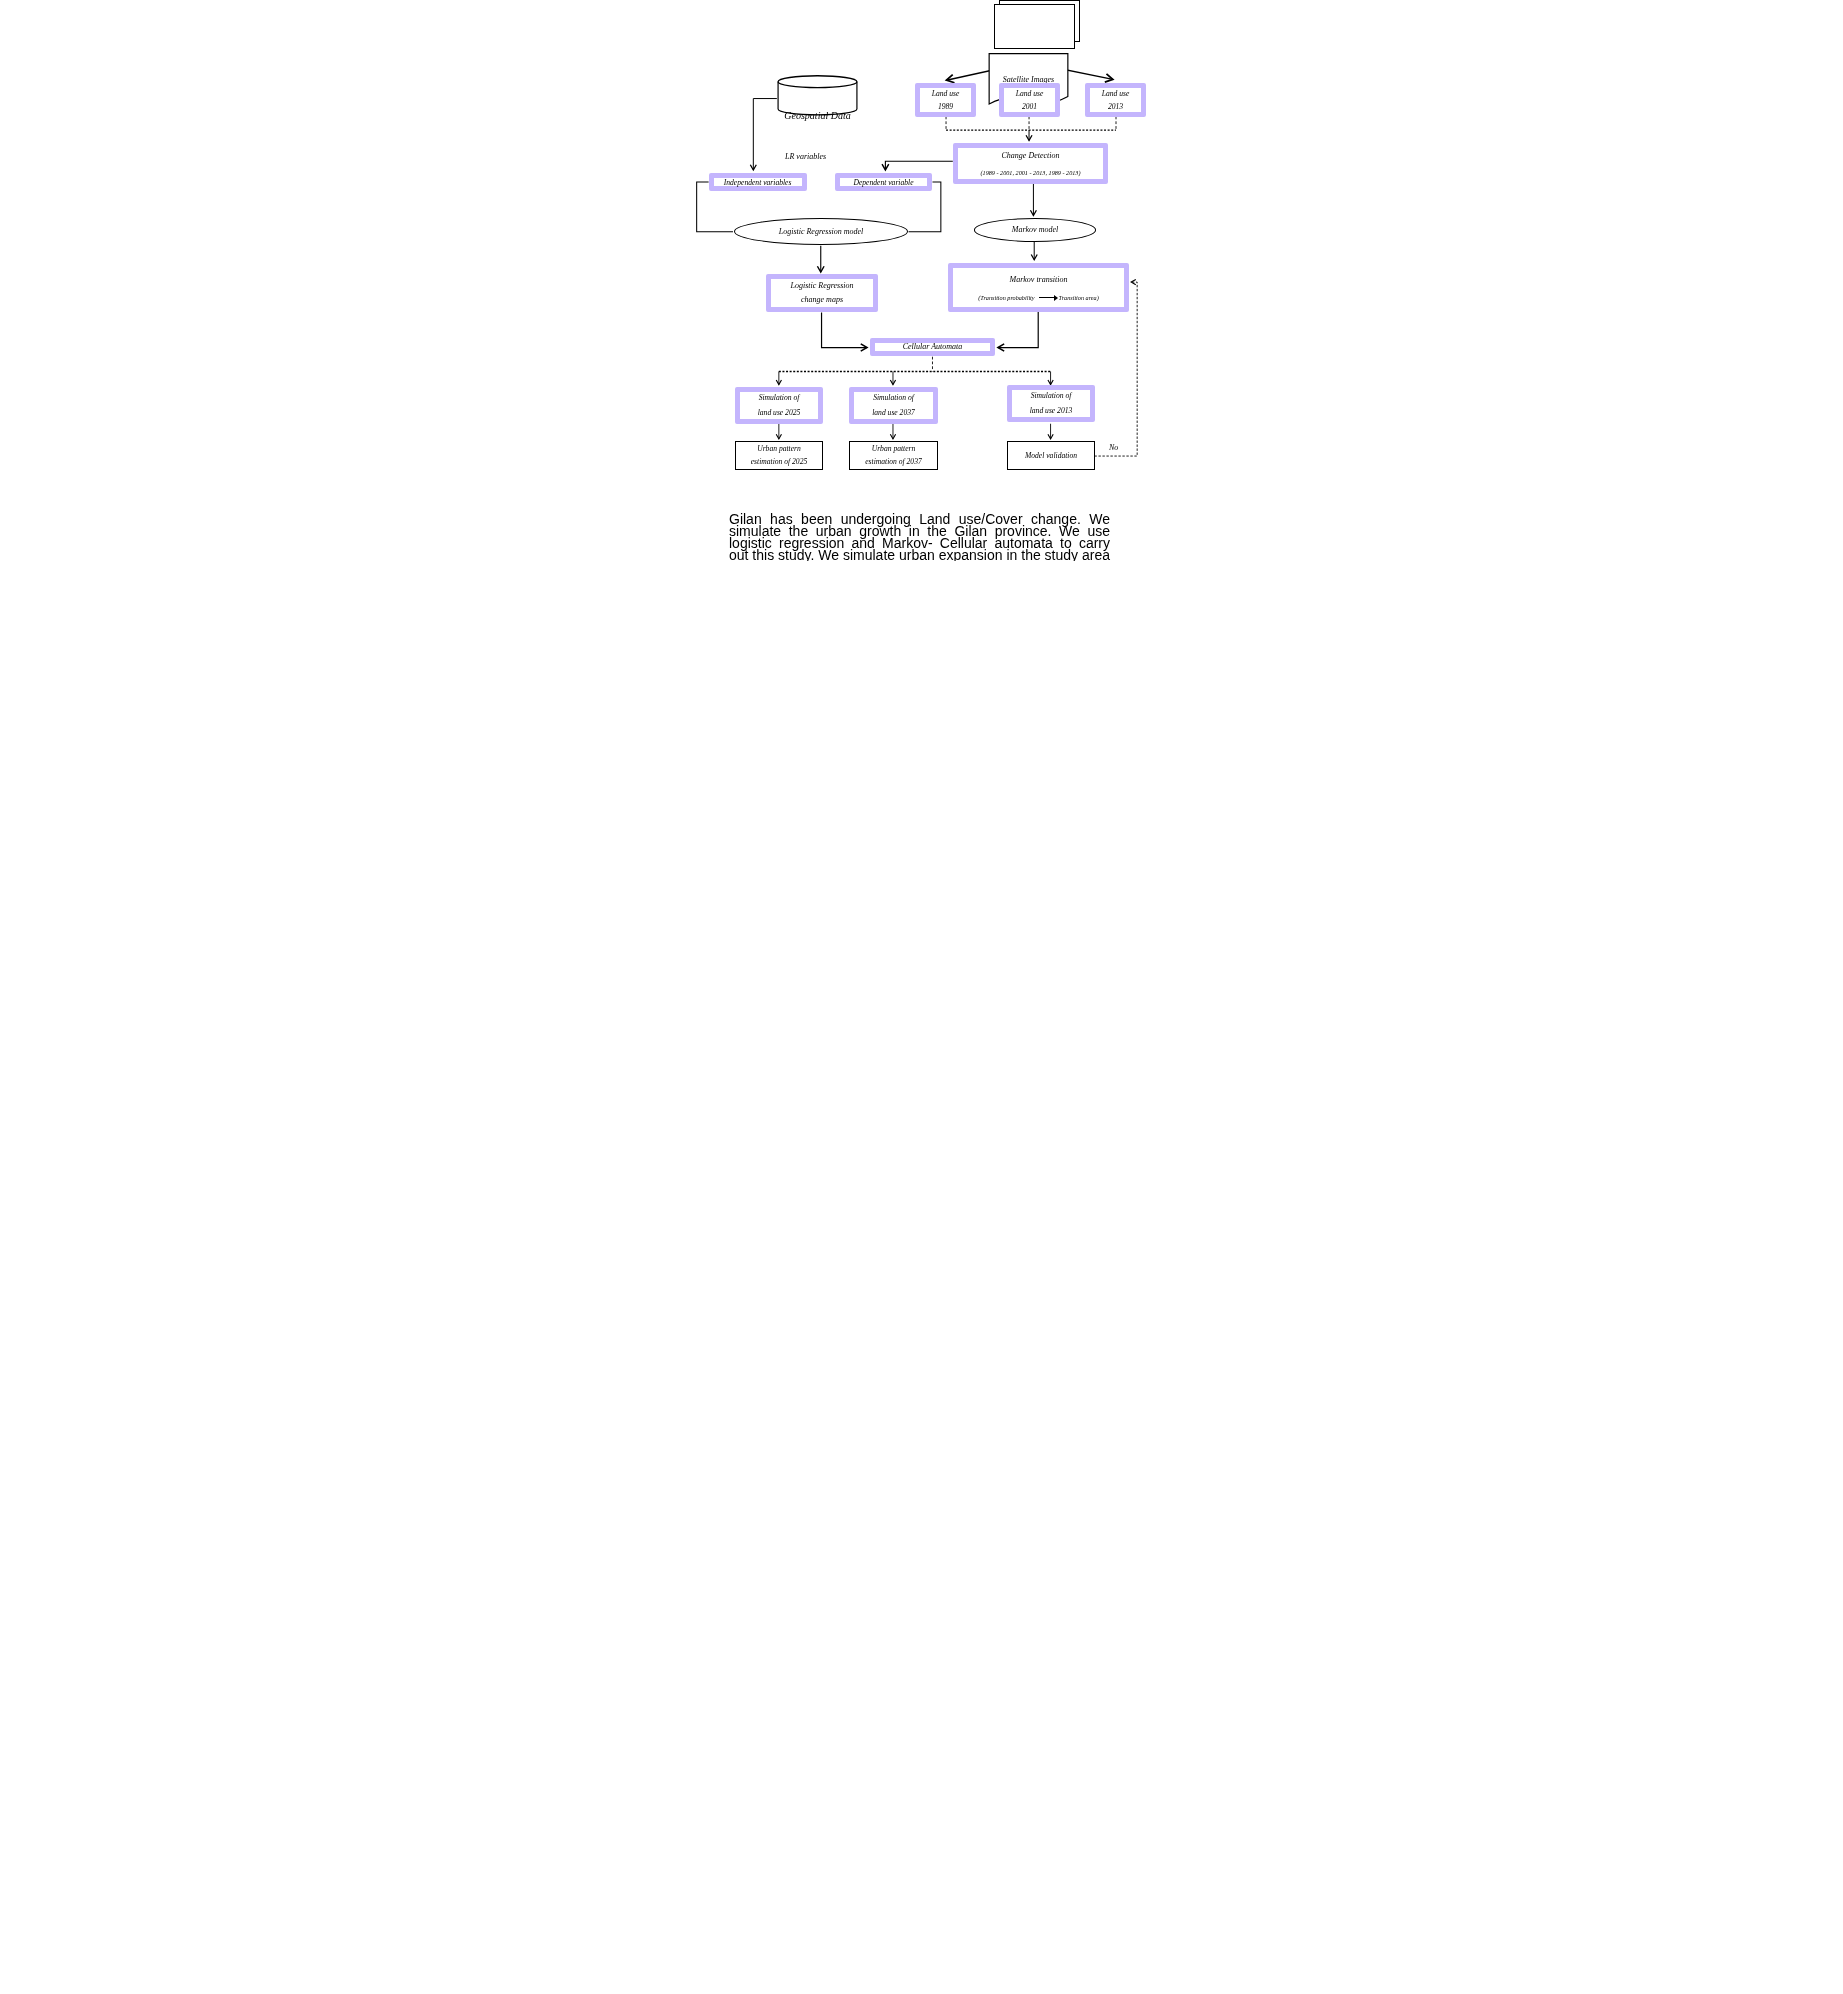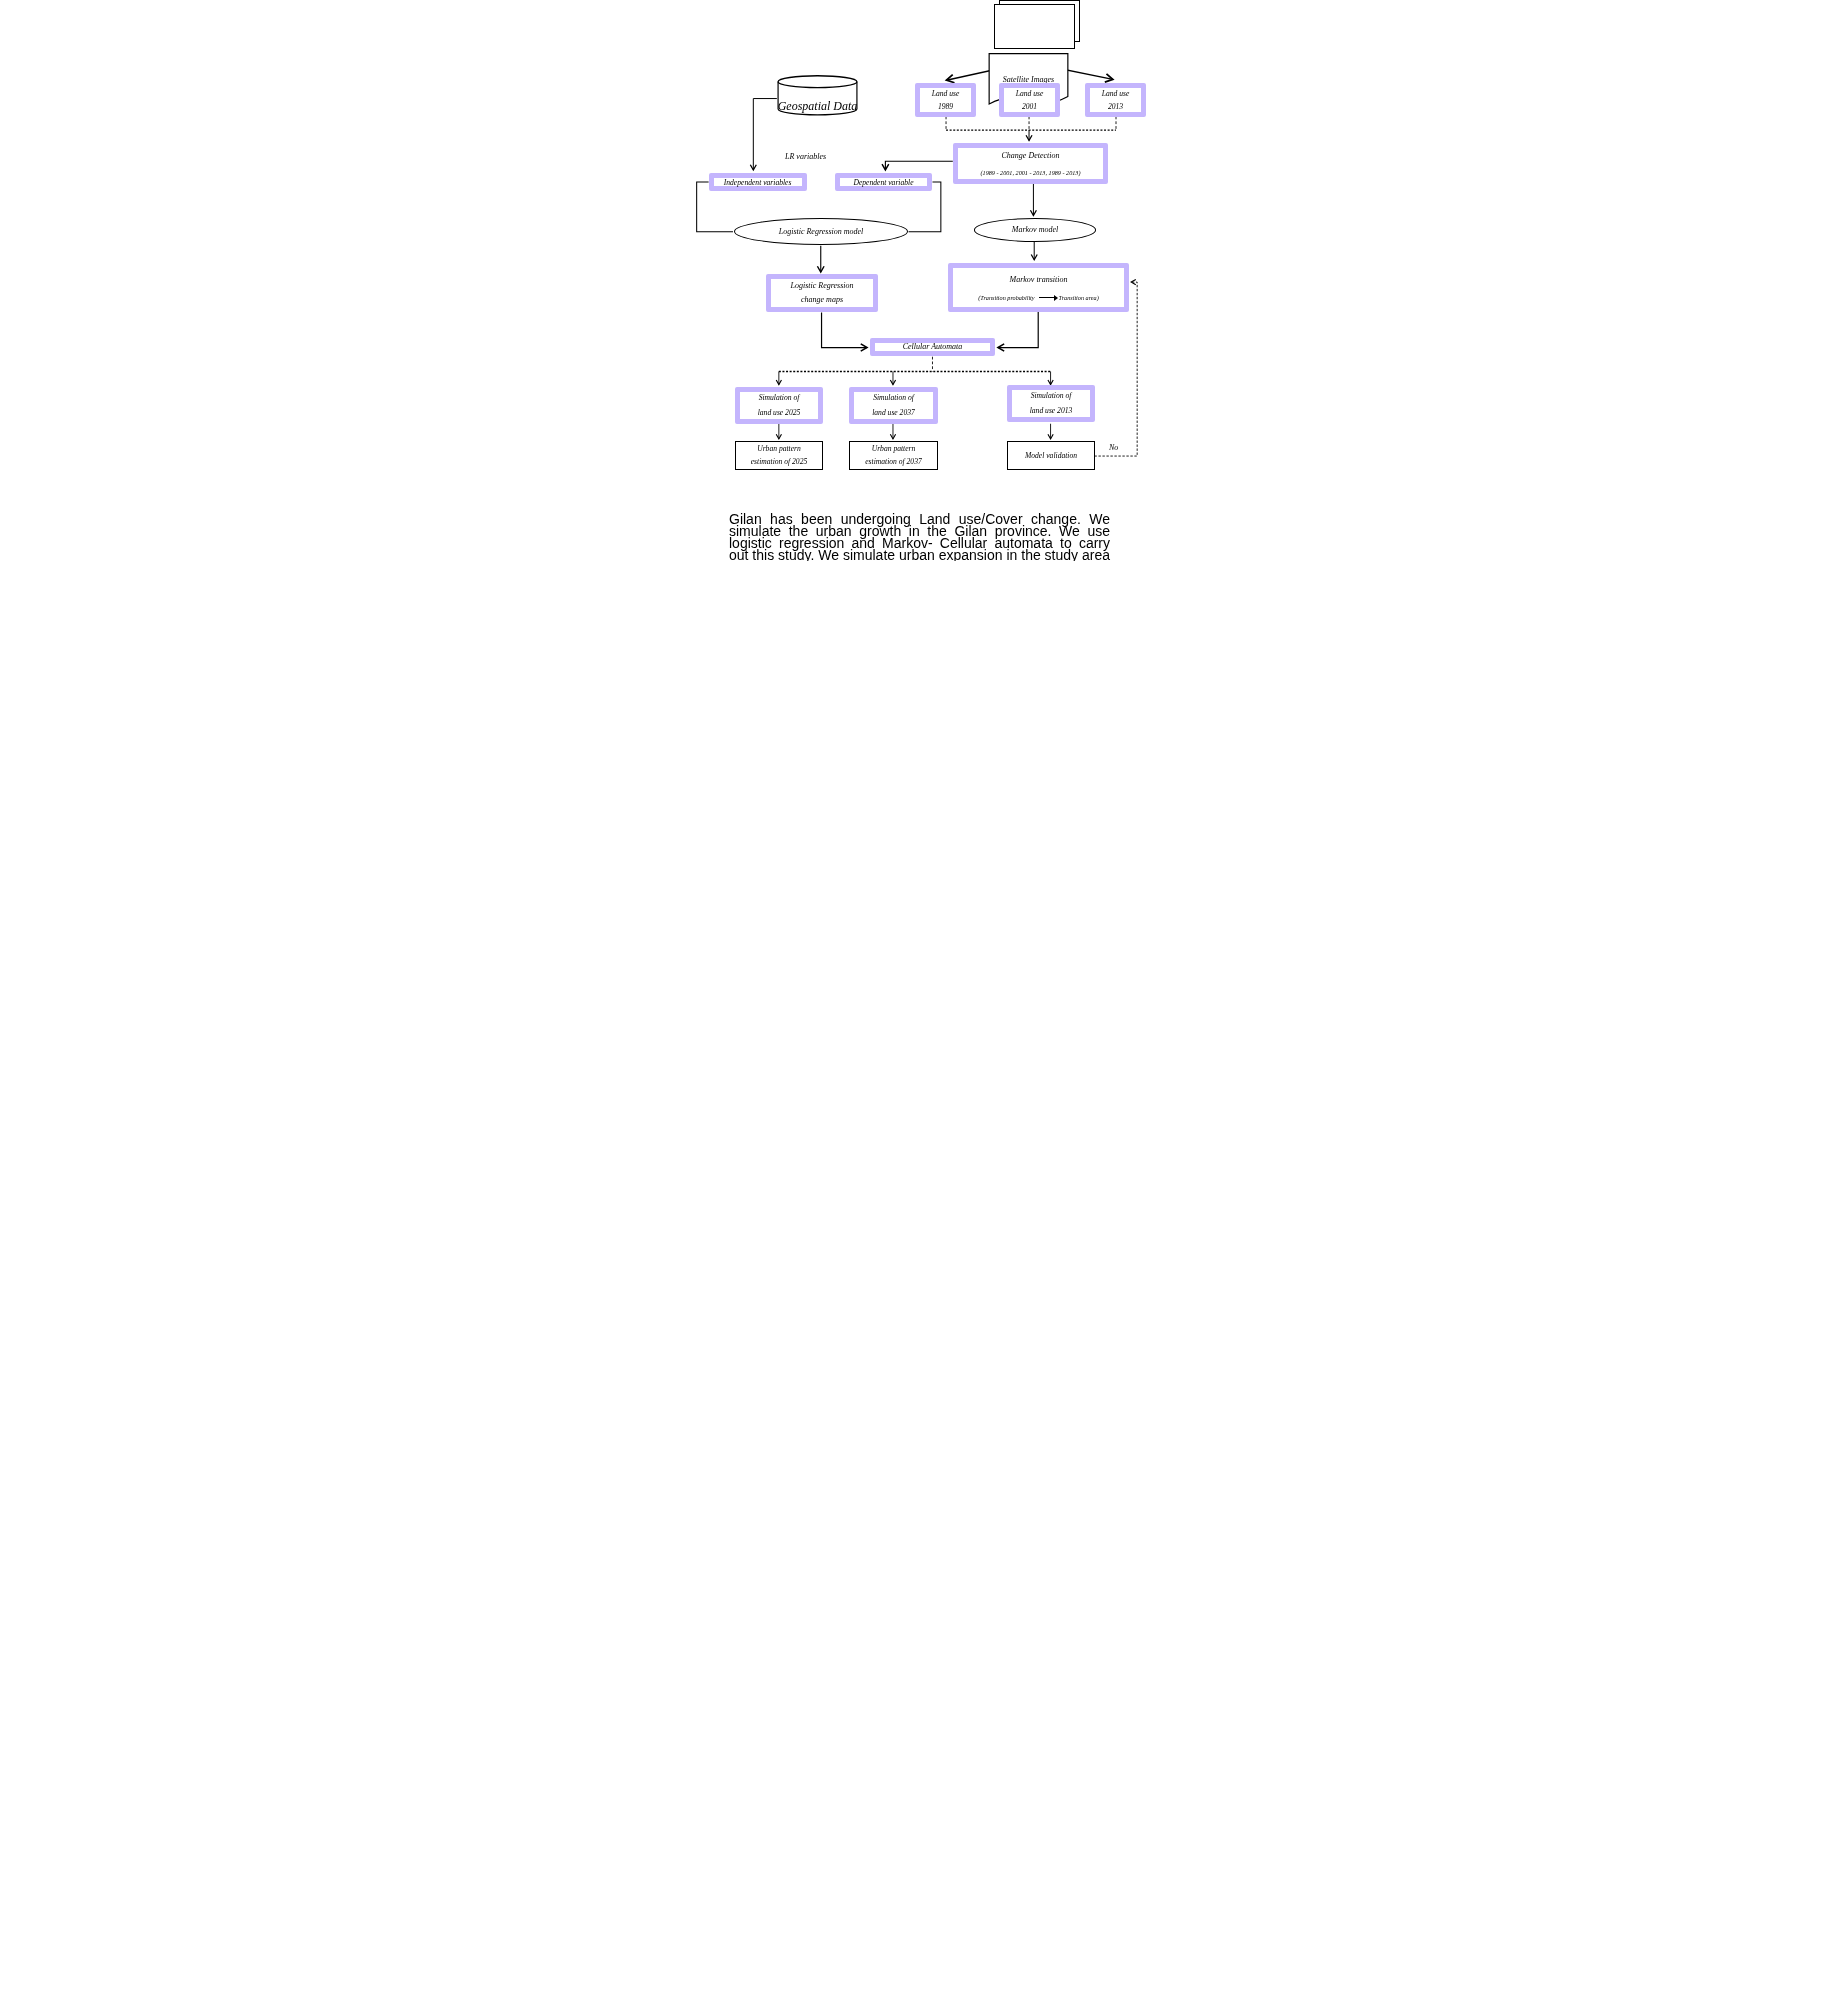--- a/index.html
+++ b/index.html
@@ -98,21 +98,21 @@
     <span class="cap" style="font-size:8px;padding-bottom:7.2px;">
         <span>Satellite Images</span>
       </span>
   </div>
 
   <div class="shape-node" style="left:86px;top:75px;width:81px;height:41px;">
     <svg width="81" height="41" viewBox="0 0 204 104">
       <path d="M2,17 V86 A100,15 0 0 0 202,86 V17" fill="#ffffff" stroke="#000000" stroke-width="3"></path>
       <ellipse cx="102" cy="17" rx="100" ry="15" fill="#ffffff" stroke="#000000" stroke-width="3.4"></ellipse>
     </svg>
-    <span class="cap" style="font-size:12px;padding-top:11px;">
+    <span class="cap" style="font-size:10px;padding-top:20px;">
         <span>Geospatial Data</span>
       </span>
   </div>
 
   <div class="node rbox fs19" style="left:224px;top:83px;width:61px;height:34px;">
     <span>Land use</span>
     <span>1989</span>
   </div>
   <div class="node rbox fs19" style="left:308px;top:83px;width:61px;height:34px;">
     <span>Land use</span>

